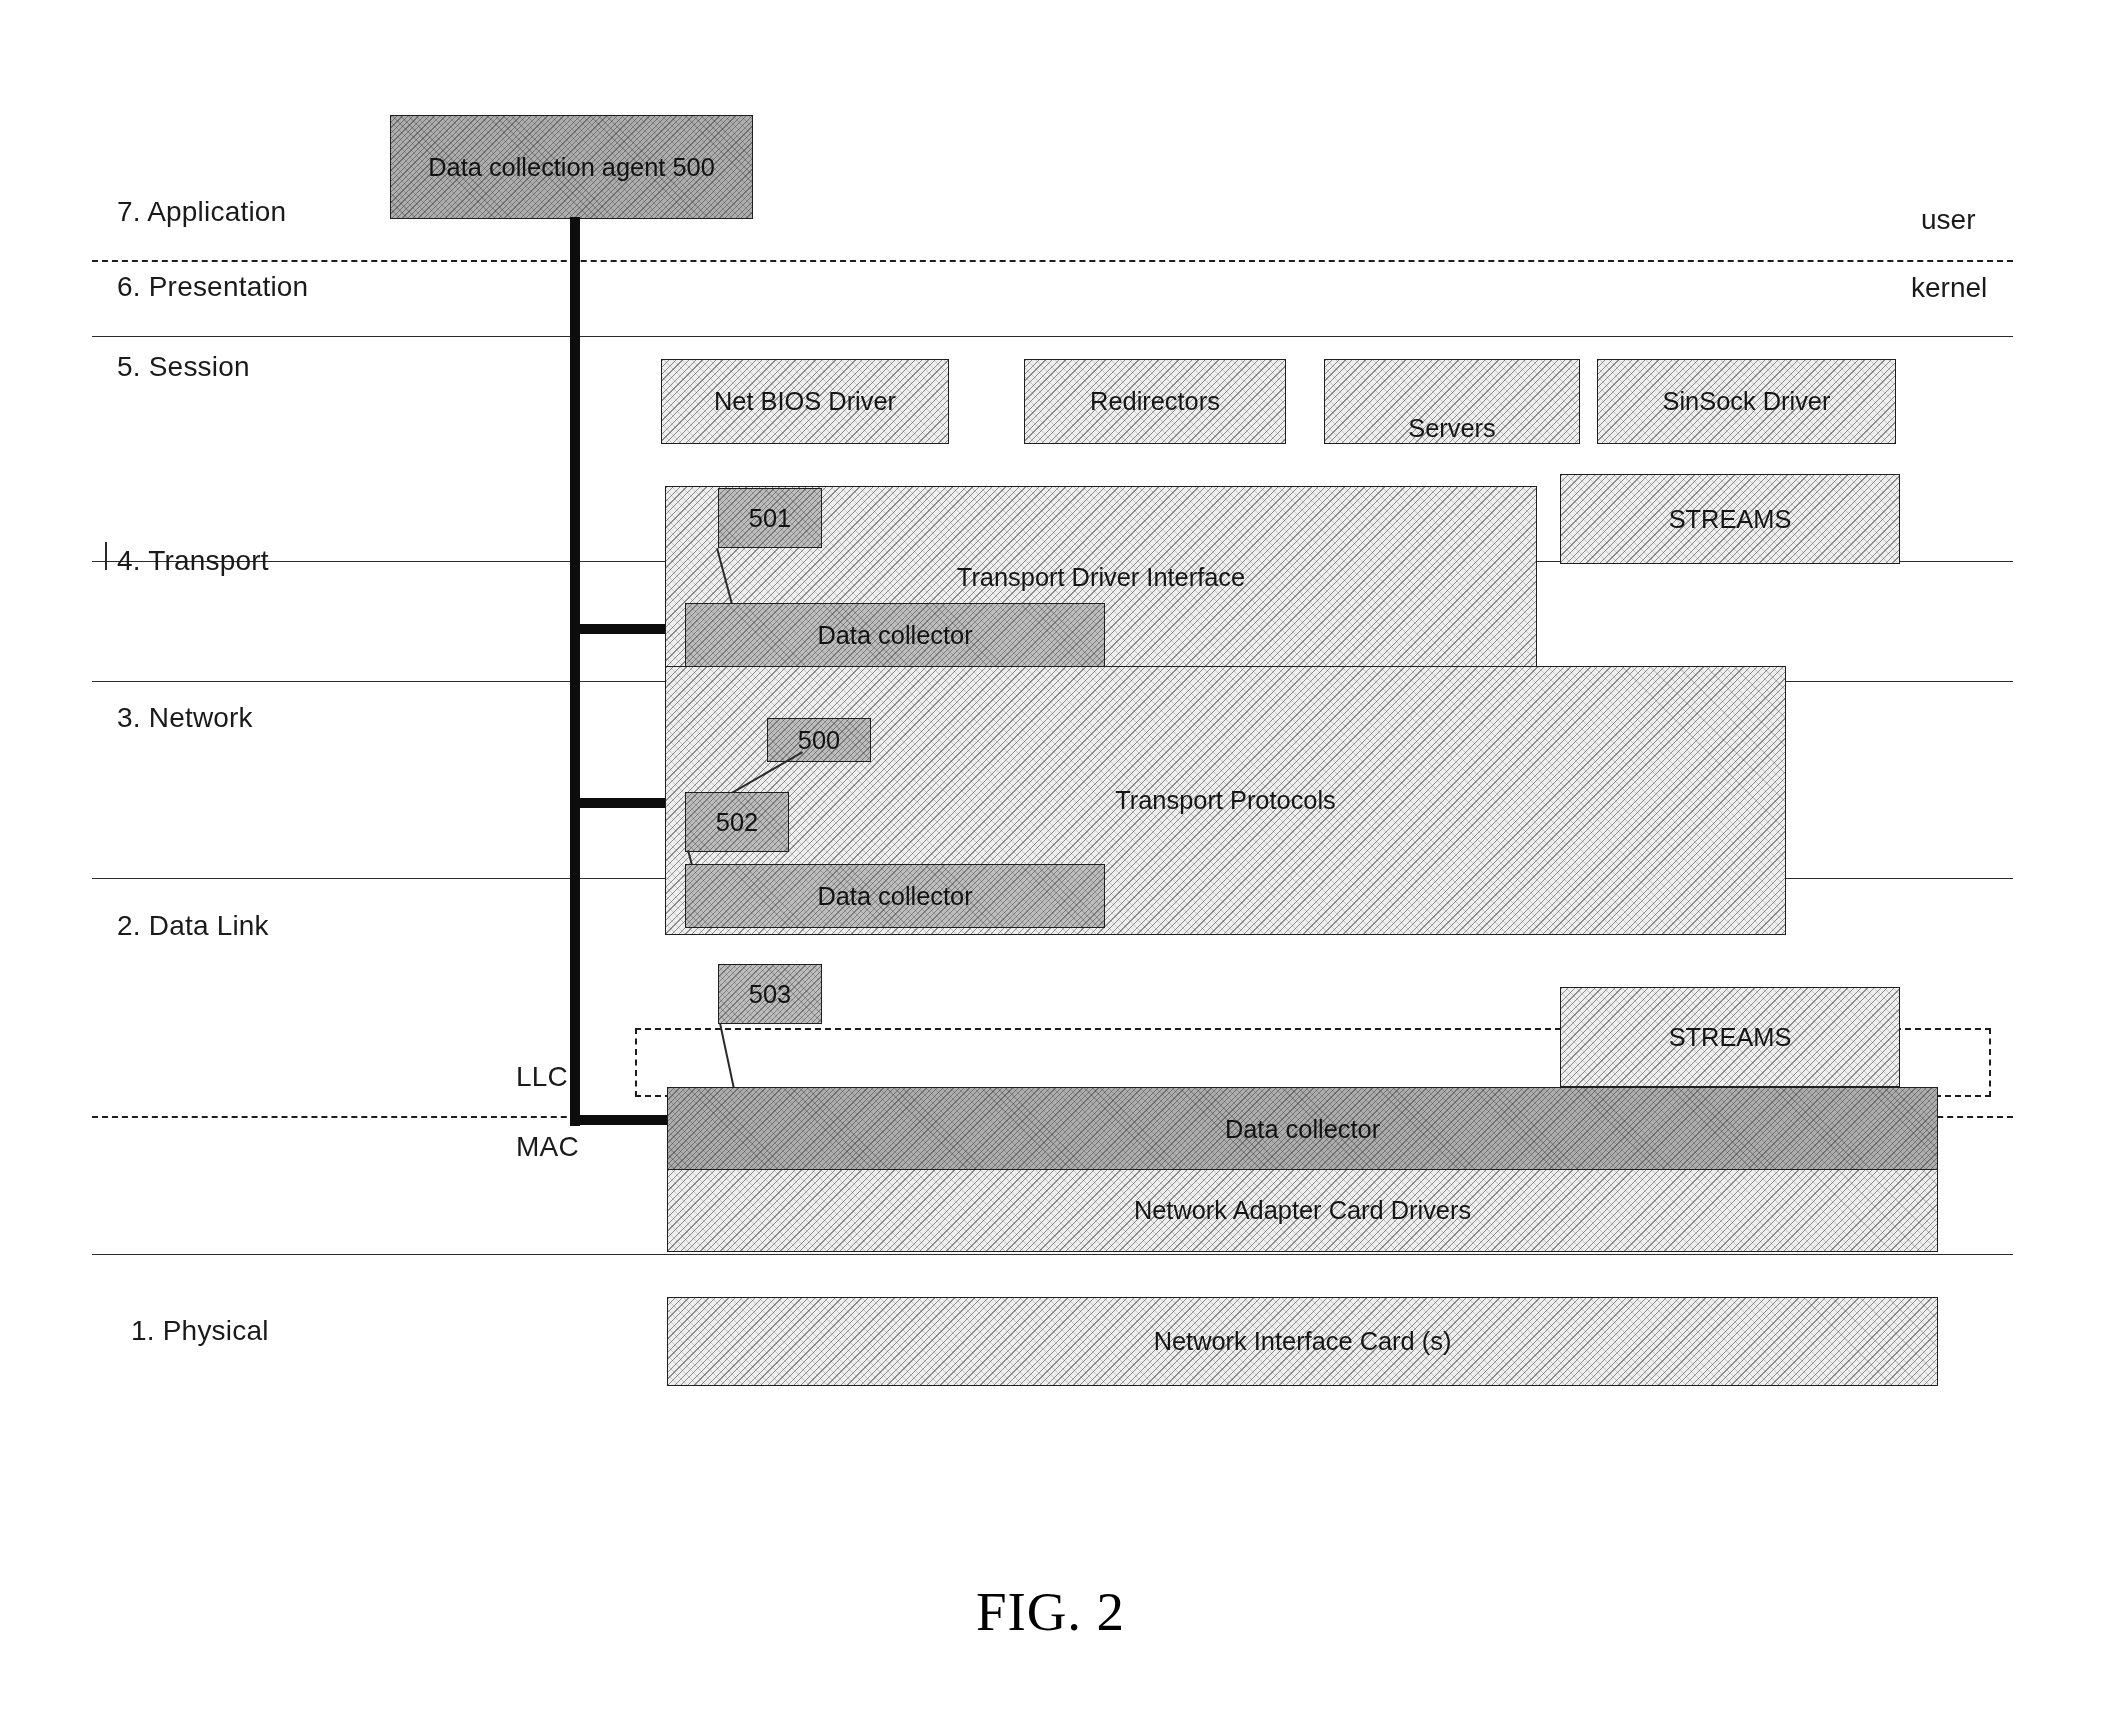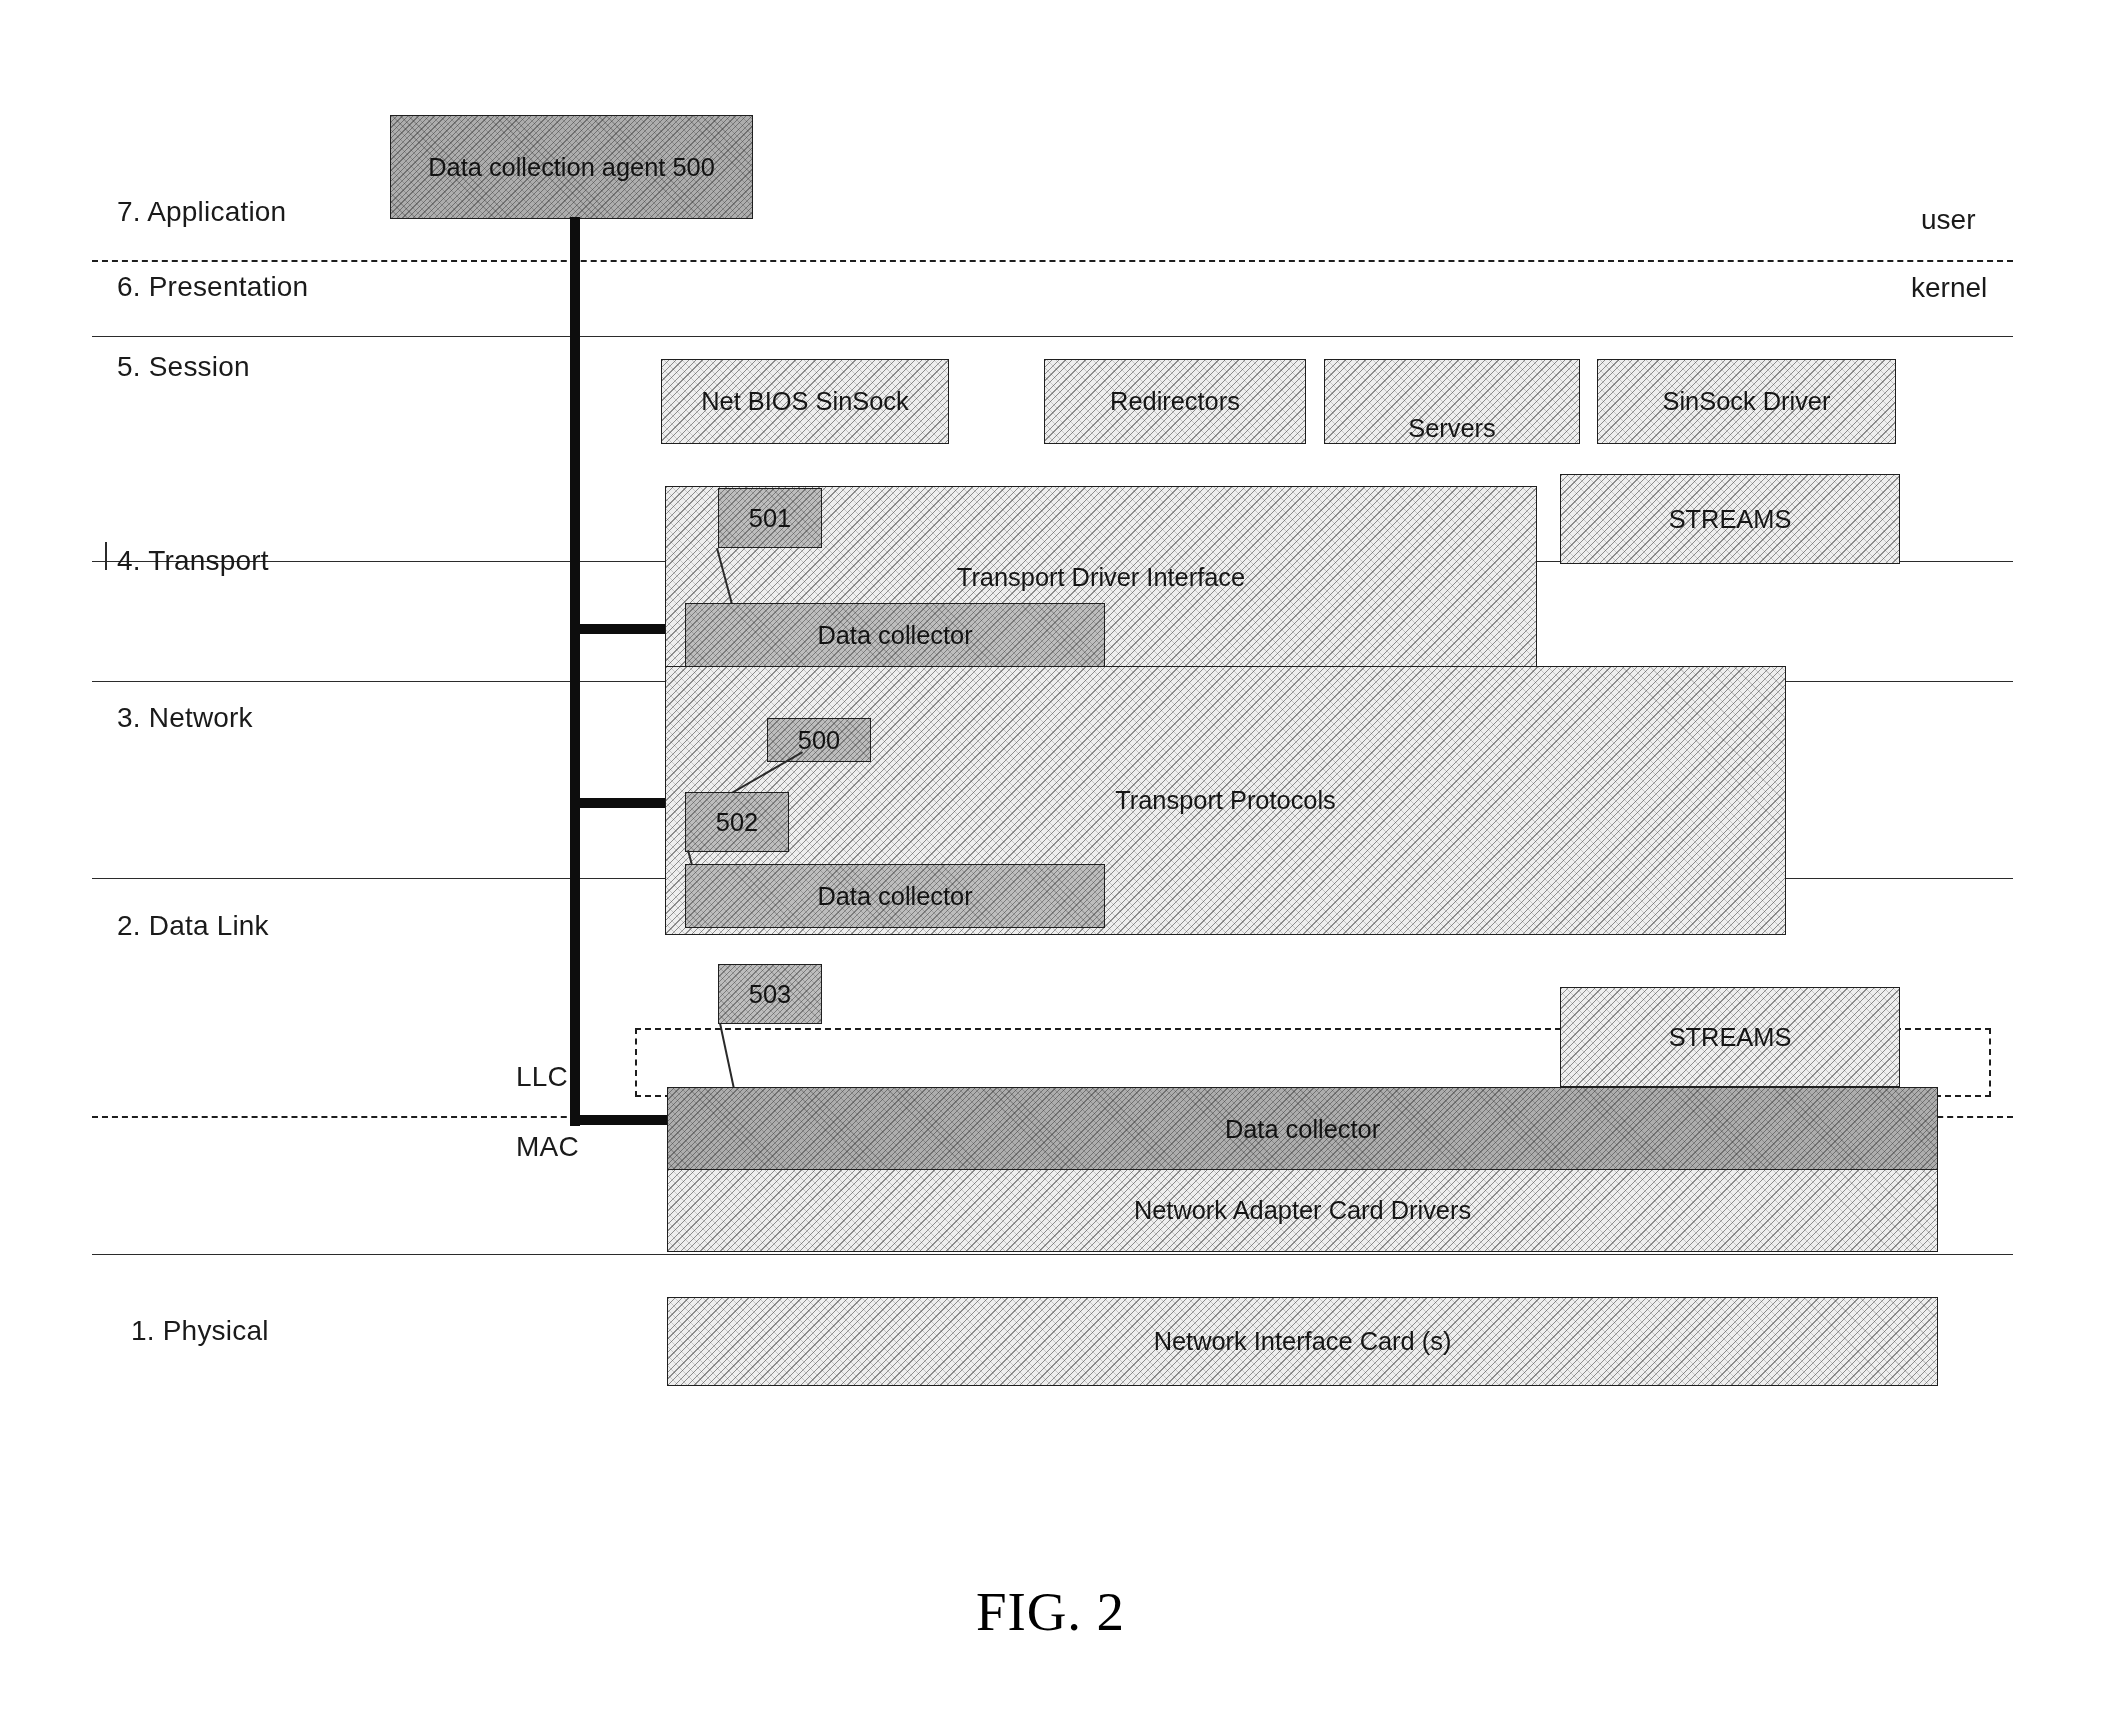--- a/index.html
+++ b/index.html
@@ -94,23 +94,23 @@
     <span>Data collection agent 500</span>
   </div>
 
   <div class="abs vbar" style="left:570px; top:217px; width:10.4px; height:909px;"></div>
 
   <div class="abs hbar" style="left:570px; top:624px; width:118px; height:10.4px;"></div>
   <div class="abs hbar" style="left:570px; top:798px; width:118px; height:10.4px;"></div>
   <div class="abs hbar" style="left:570px; top:1115px; width:118px; height:10.4px;"></div>
 
   <div class="abs blk ctext" style="left:661px; top:359px; width:288px; height:85px;">
-    <span>Net BIOS SinSock</span>
+    <span>Net BIOS Driver</span>
   </div>
-  <div class="abs blk ctext" style="left:1024px; top:359px; width:262px; height:85px;margin-left:20px;">
+  <div class="abs blk ctext" style="left:1024px; top:359px; width:262px; height:85px;">
     <span>Redirectors</span>
   </div>
   <div class="abs blk ctext" style="left:1324px; top:359px; width:256px; height:85px;align-items:flex-end;">
     <span>Servers</span>
   </div>
   <div class="abs blk ctext" style="left:1597px; top:359px; width:299px; height:85px;">
     <span>SinSock Driver</span>
   </div>
 
   <div class="abs blk ctext" style="left:665px; top:486px; width:872px; height:183px;">

